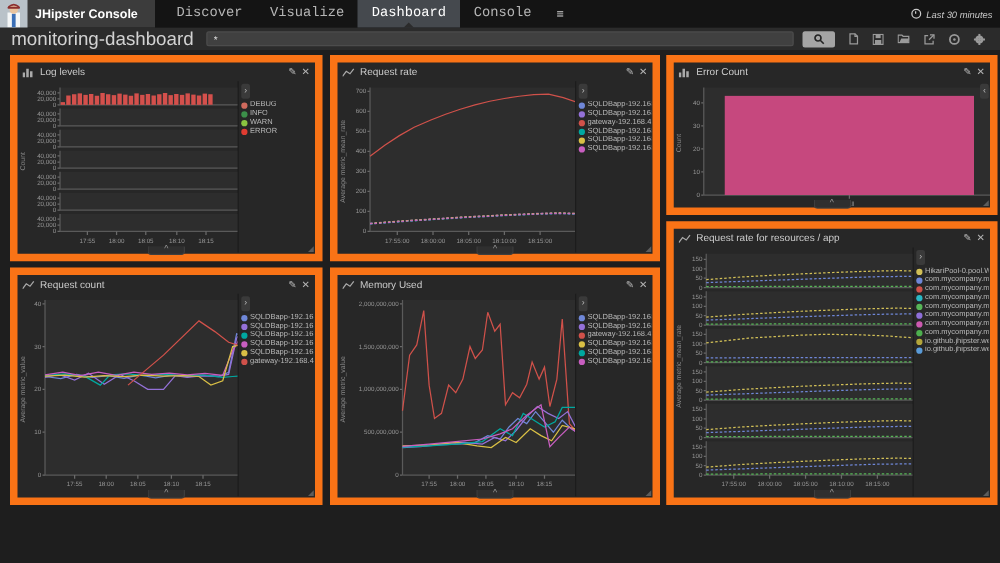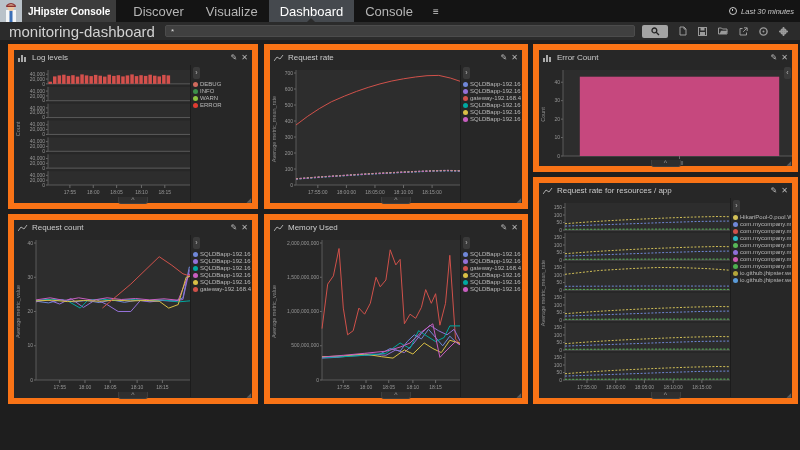--- a/index.html
+++ b/index.html
@@ -3,25 +3,25 @@
 <meta charset="utf-8">
 <style>
   * { box-sizing: border-box; }
   html,body { margin:0; padding:0; }
   body {
     width:800px; height:450px; overflow:hidden;
     background:#1a1a1a; font-family:"Liberation Sans", sans-serif;
   }
   
   .navbar { height:22px; background:#141414; display:flex; align-items:stretch; position:relative; }
-  .brand { display:flex; align-items:center; background:#3c3c3c; padding-right:6px; cursor:pointer; }
+  .brand { display:flex; align-items:center; background:#3c3c3c; padding-right:14px; cursor:pointer; }
   .avatar { width:22px; height:22px; background:#b9c2c9; margin-right:6px; flex:none; display:flex; align-items:flex-end; justify-content:center; overflow:hidden; }
   .brand-label { color:#ffffff; font-size:10px; font-weight:bold; white-space:nowrap; }
   .nav-items { display:flex; align-items:stretch; margin-left:6px; }
-  .nav-item { color:#b5b5b5; font-size:13px; padding:0 11px; display:flex; align-items:center; position:relative; cursor:pointer; }
+  .nav-item { color:#b5b5b5; font-size:11px; padding:0 11px; display:flex; align-items:center; position:relative; cursor:pointer;font-family:Liberation Mono, monospace; }
   .nav-item.active { background:#45494e; color:#fff; }
   .nav-item.active:after { content:''; position:absolute; left:50%; bottom:0; margin-left:-4px;
     border-left:4px solid transparent; border-right:4px solid transparent; border-bottom:4px solid #2b2b2b; }
   .nav-burger { color:#cfcfcf; font-size:10px; display:flex; align-items:center; padding:0 9px; cursor:pointer; }
   .time-picker { position:absolute; right:6px; top:0; height:22px; display:flex; align-items:center; gap:4px; color:#c9c9c9; font-size:7.5px; cursor:pointer;font-style:italic; }
   .clock-dot { width:8px; height:8px; border:1.5px solid #c9c9c9; border-radius:50%; position:relative; }
   .clock-dot:after { content:''; position:absolute; left:2.2px; top:0.6px; width:1px; height:2.6px; background:#c9c9c9; }
   
   .toolbar { height:18px; background:#2b2b2b; display:flex; align-items:center; padding:0 6px; gap:7px; }
   .dash-name { color:#d2d2d2; font-size:15px; white-space:nowrap; padding:0 3px;text-align:right; }

